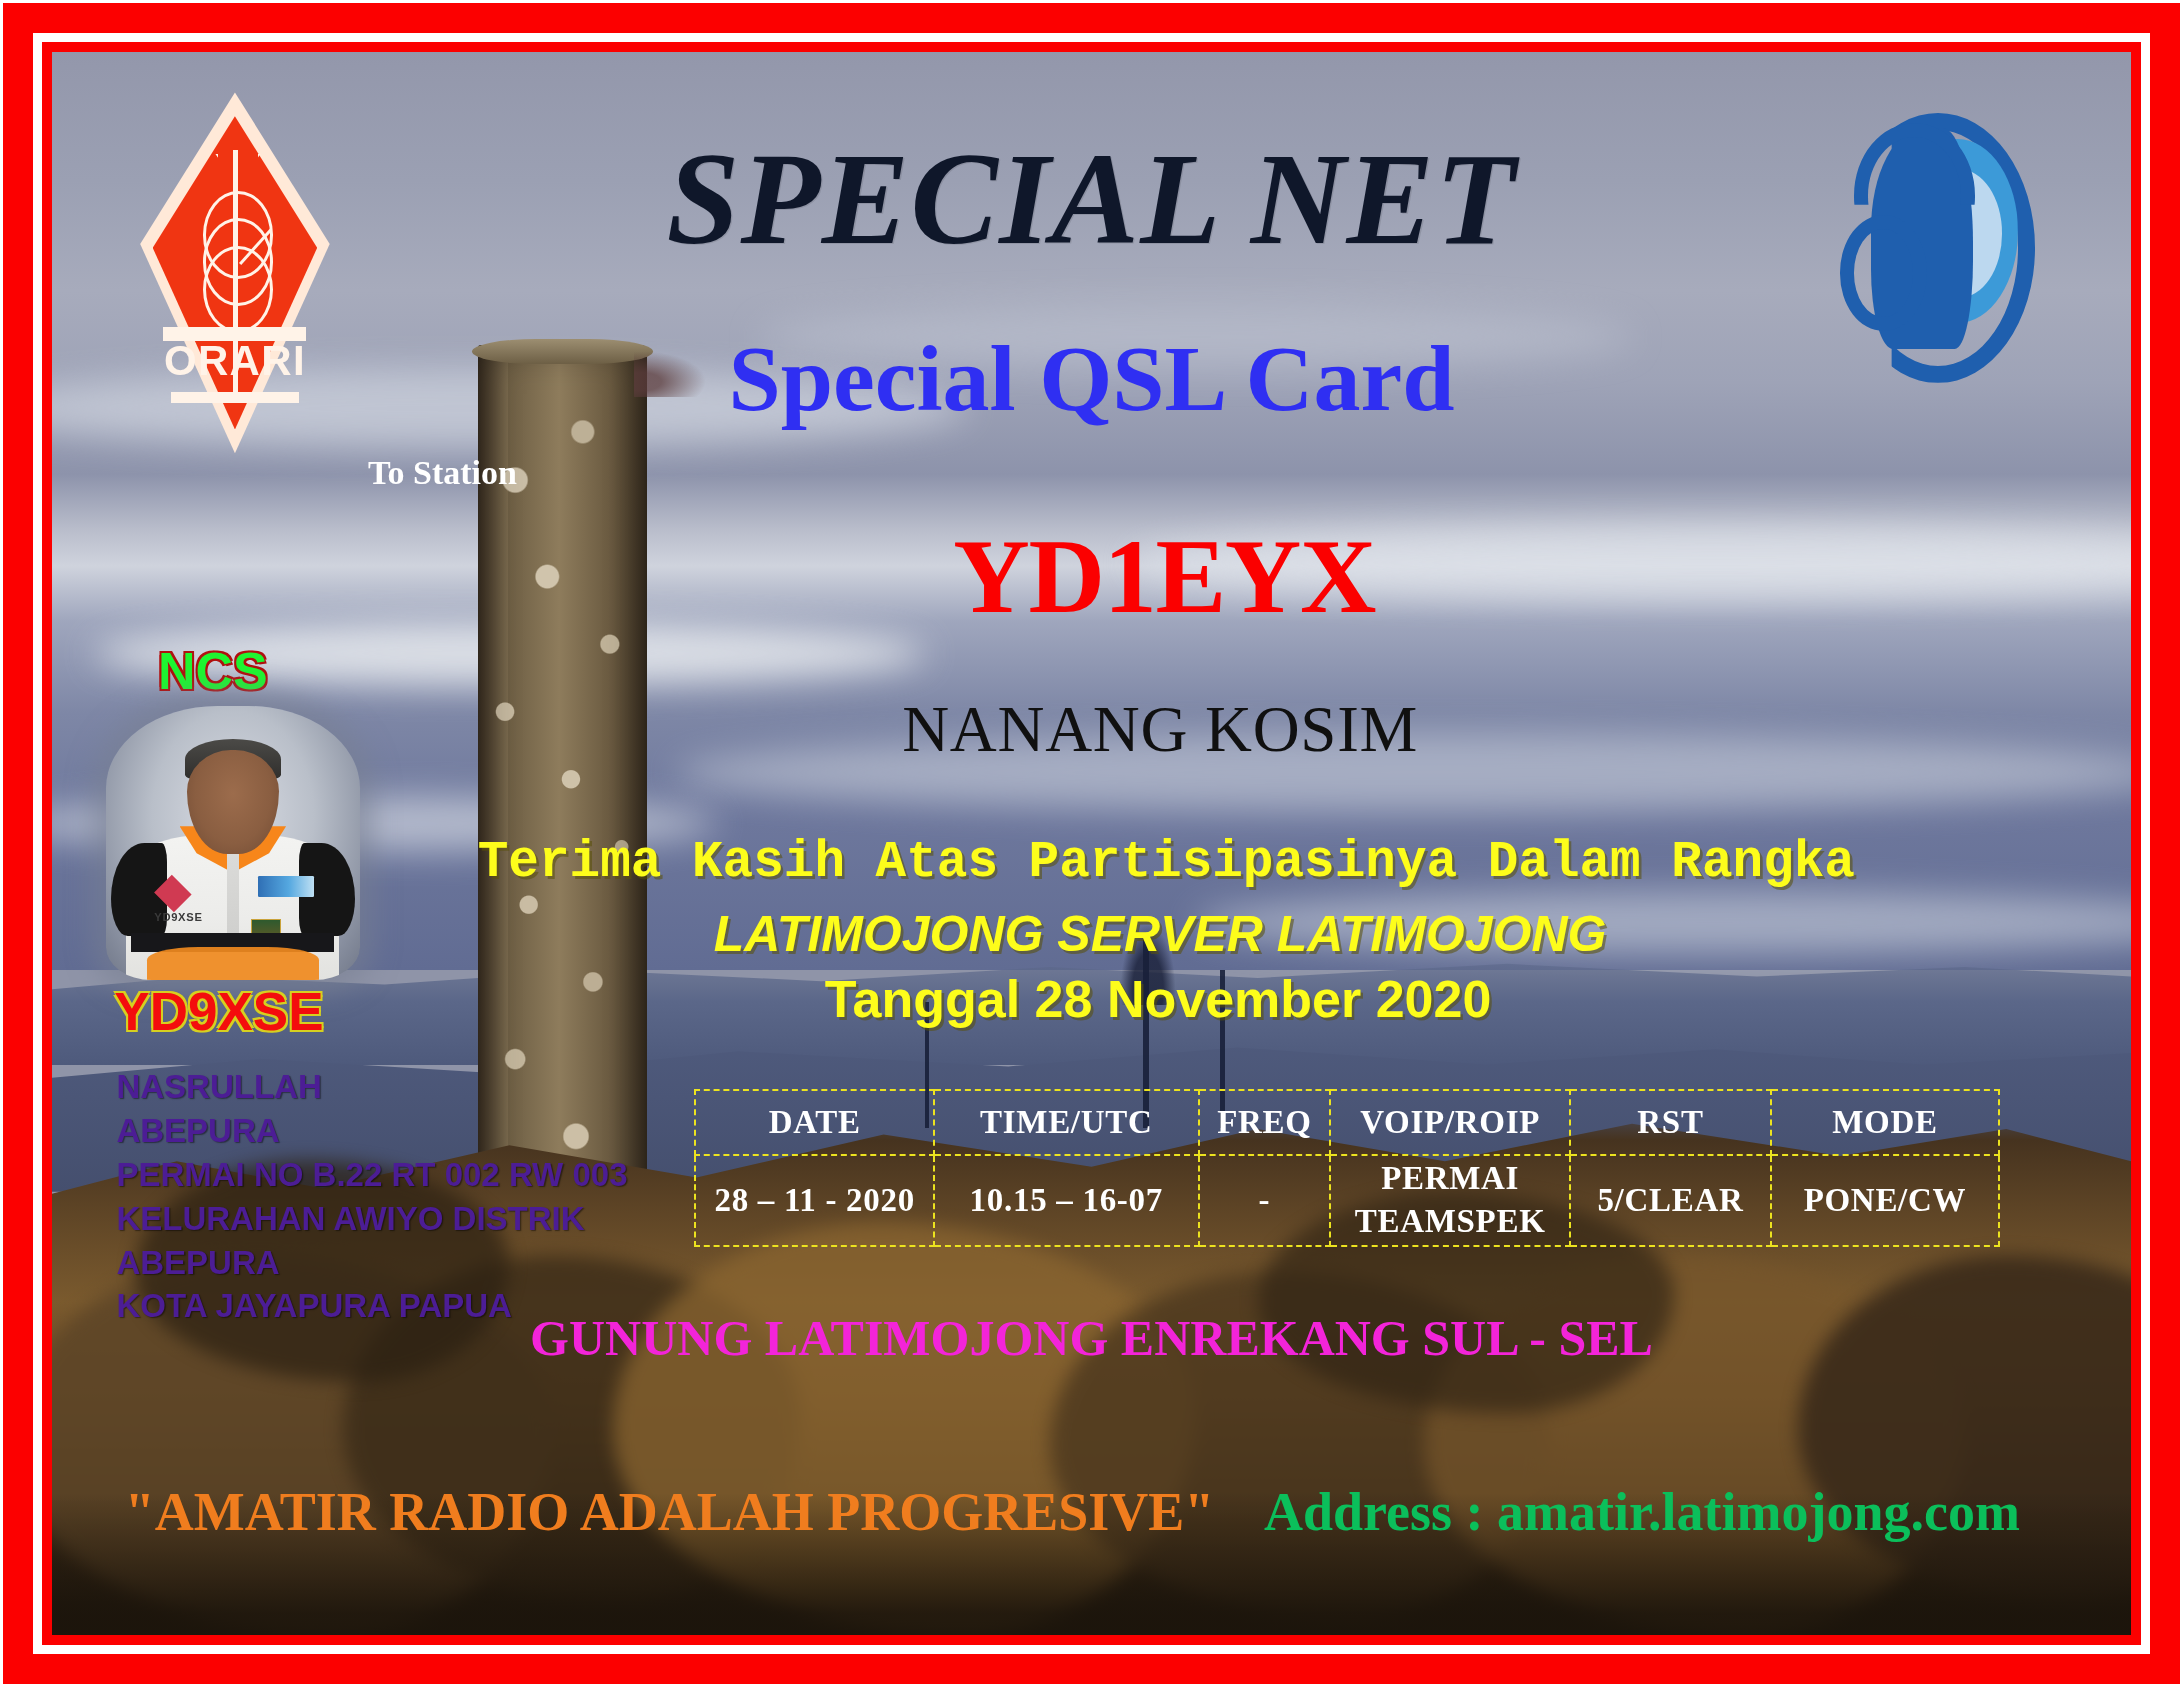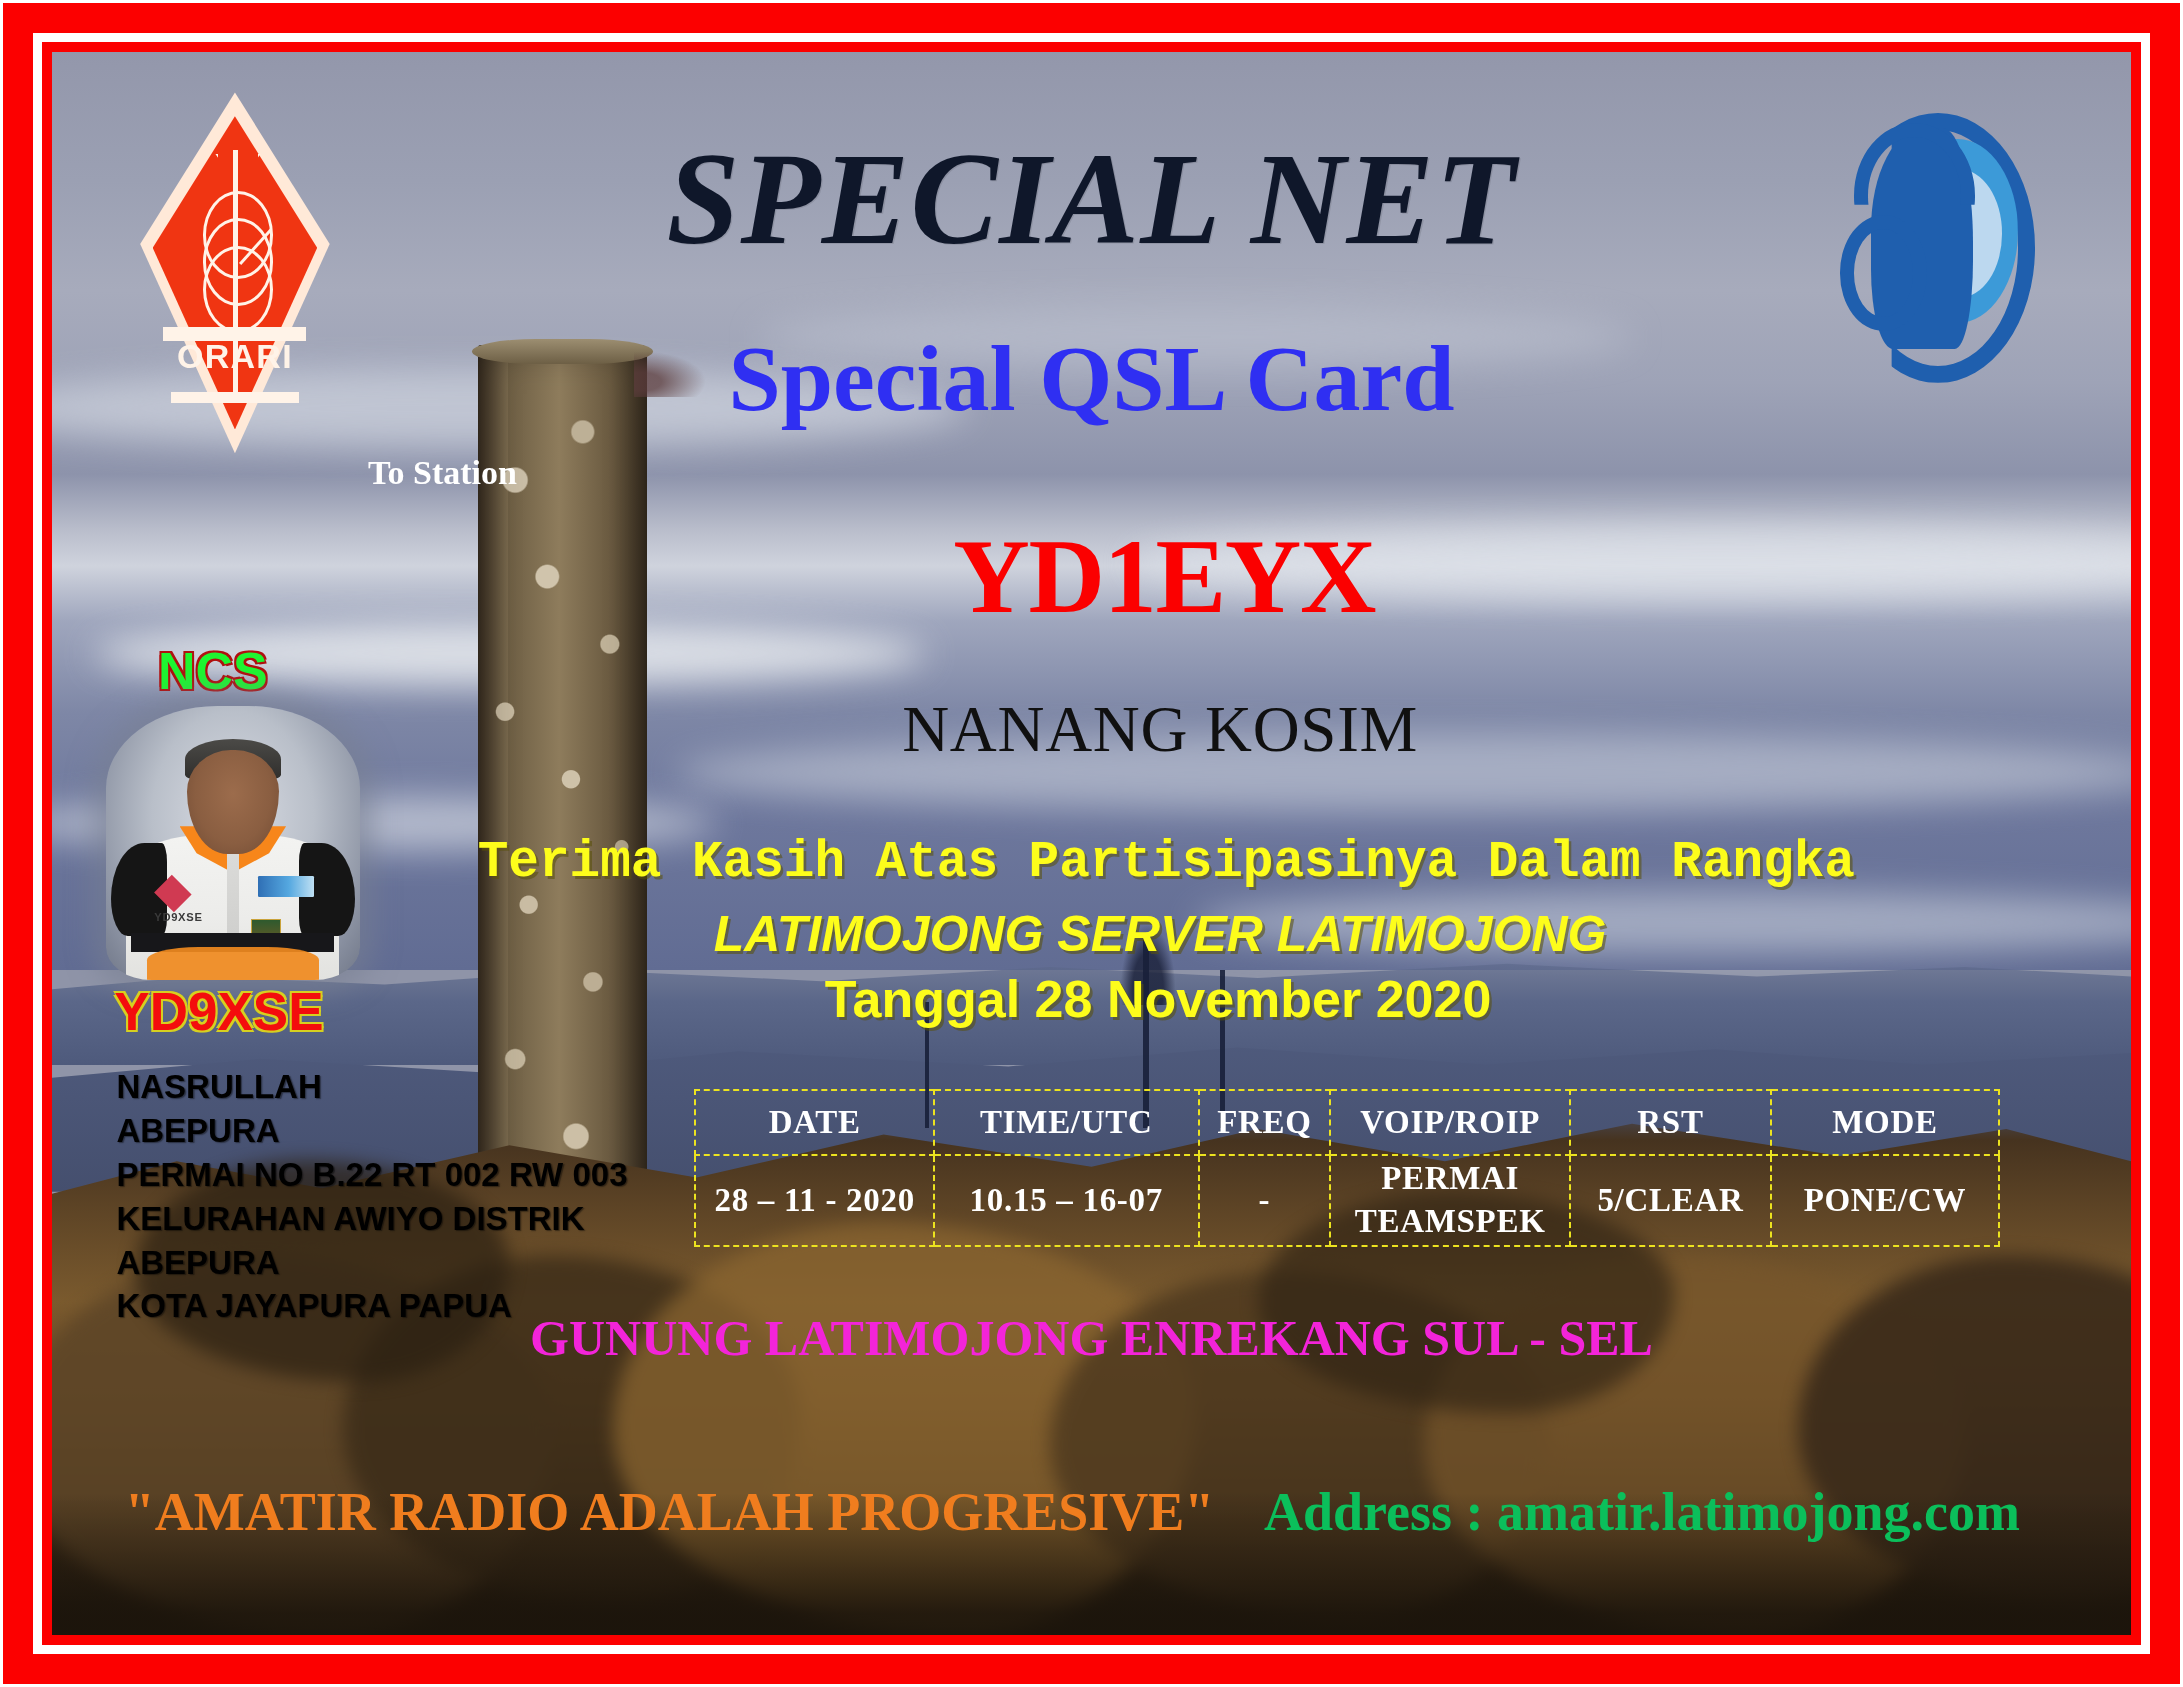--- a/index.html
+++ b/index.html
@@ -147,21 +147,21 @@
   .pt-badge{position:absolute;left:57%;top:78%;width:11%;height:11%;
      background:linear-gradient(180deg,#2e5a2e,#7a5a22);border:0.7px solid #c9a23a;}
   .pt-belt{position:absolute;left:10%;top:83%;width:80%;height:7%;background:#17171a;}
   .pt-sash{position:absolute;left:16%;top:88%;width:68%;height:12%;background:#f08a1e;opacity:.92;
      border-radius:30% 30% 0 0/40% 40% 0 0;}
   .pt-callsign{position:absolute;left:19%;top:75%;font-size:11.2px;font-weight:700;color:#3a3a3a;
      font-family:"Liberation Sans",sans-serif;letter-spacing:0.7px;}
 
   
   .addr{position:absolute;left:3.1%;top:64.0%;font-size:33px;font-weight:700;
-     color:#000000;line-height:1.33;font-family:"Liberation Sans",sans-serif;
+     color:#4c1d95;line-height:1.33;font-family:"Liberation Sans",sans-serif;
      text-shadow:1.3px 1.3px 1.3px rgba(0,0,0,.45);}
   .addr div{white-space:nowrap;}
 
   
   .qtable{position:absolute;left:30.9%;top:65.5%;width:62.8%;
      border-collapse:collapse;border-spacing:0;table-layout:fixed;}
   .qtable td{border:2px dashed #ece31f;color:#ffffff;text-align:center;
      font-family:"Liberation Serif",serif;font-weight:700;letter-spacing:0.7px;}
   .qtable .hd td{height:61px;font-size:33px;vertical-align:middle;}
   .qtable .bd td{height:74px;font-size:33px;vertical-align:middle;line-height:1.32;}
@@ -189,21 +189,21 @@
   .orari .coil3{position:absolute;left:32%;top:42%;width:36%;height:24%;
      border:3.3px solid #fff3e8;border-radius:50%;}
   .orari .vtop{position:absolute;left:39%;top:15%;width:22%;height:9%;
      border-left:3.3px solid #fff3e8;border-right:3.3px solid #fff3e8;
      clip-path:polygon(0 0,100% 0,54% 100%,46% 100%);}
   .orari .diag{position:absolute;left:52%;top:47%;width:26%;height:26%;
      border-top:3.3px solid #fff3e8;transform:rotate(-48deg);transform-origin:left top;}
   .orari .bar1{position:absolute;left:10%;top:66%;width:80%;height:4%;background:#fff3e8;}
   .orari .bar2{position:absolute;left:14%;top:85%;width:72%;height:3.4%;background:#fff3e8;}
   .orari .word{position:absolute;left:0;top:69%;width:100%;text-align:center;
-     color:#fff3e8;font-size:34px;font-weight:700;letter-spacing:1.3px;
+     color:#fff3e8;font-size:42px;font-weight:700;letter-spacing:1.3px;
      font-family:"Liberation Sans",sans-serif;}
 
   .voiplogo{position:absolute;right:4.6%;top:3.2%;width:9.4%;height:16.2%;}
   .voiplogo .arcOuter{position:absolute;right:0;top:4%;width:82%;height:92%;
      border:17px solid #1f5fae;border-radius:50%;
      clip-path:polygon(26% 0,100% 0,100% 100%,26% 100%);}
   .voiplogo .arcMid{position:absolute;right:9%;top:14%;width:62%;height:72%;
      background:#3c9ad8;border-radius:50%;
      clip-path:polygon(30% 0,100% 0,100% 100%,30% 100%);}
   .voiplogo .arcInner{position:absolute;right:17%;top:26%;width:44%;height:50%;

